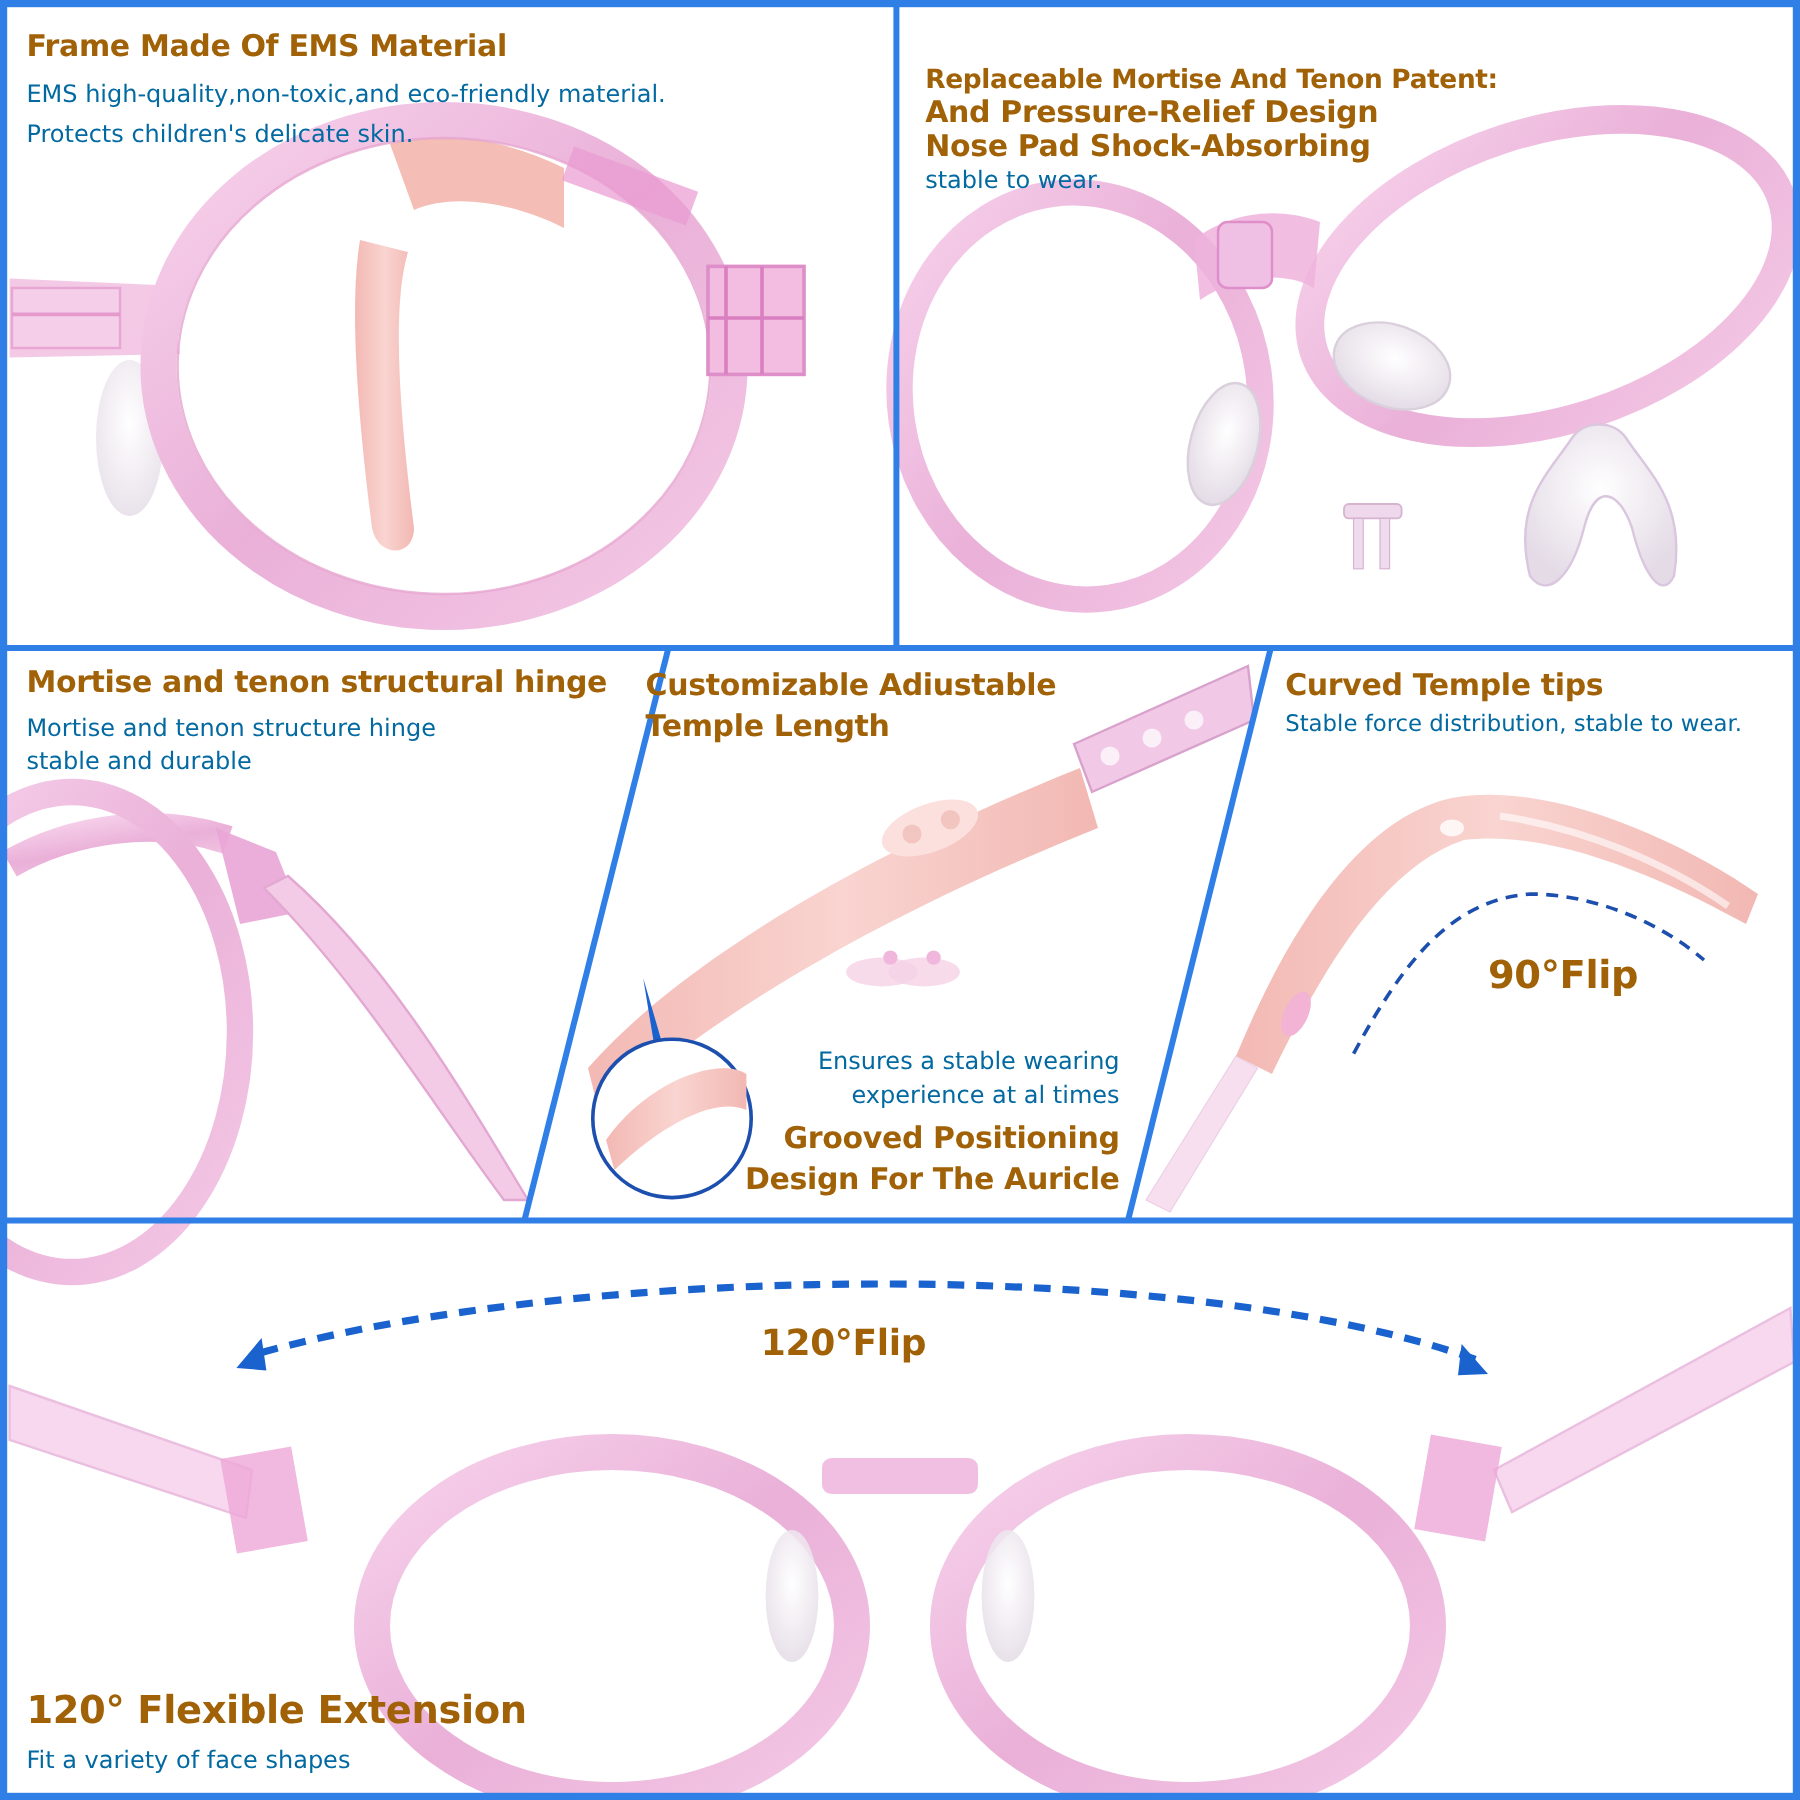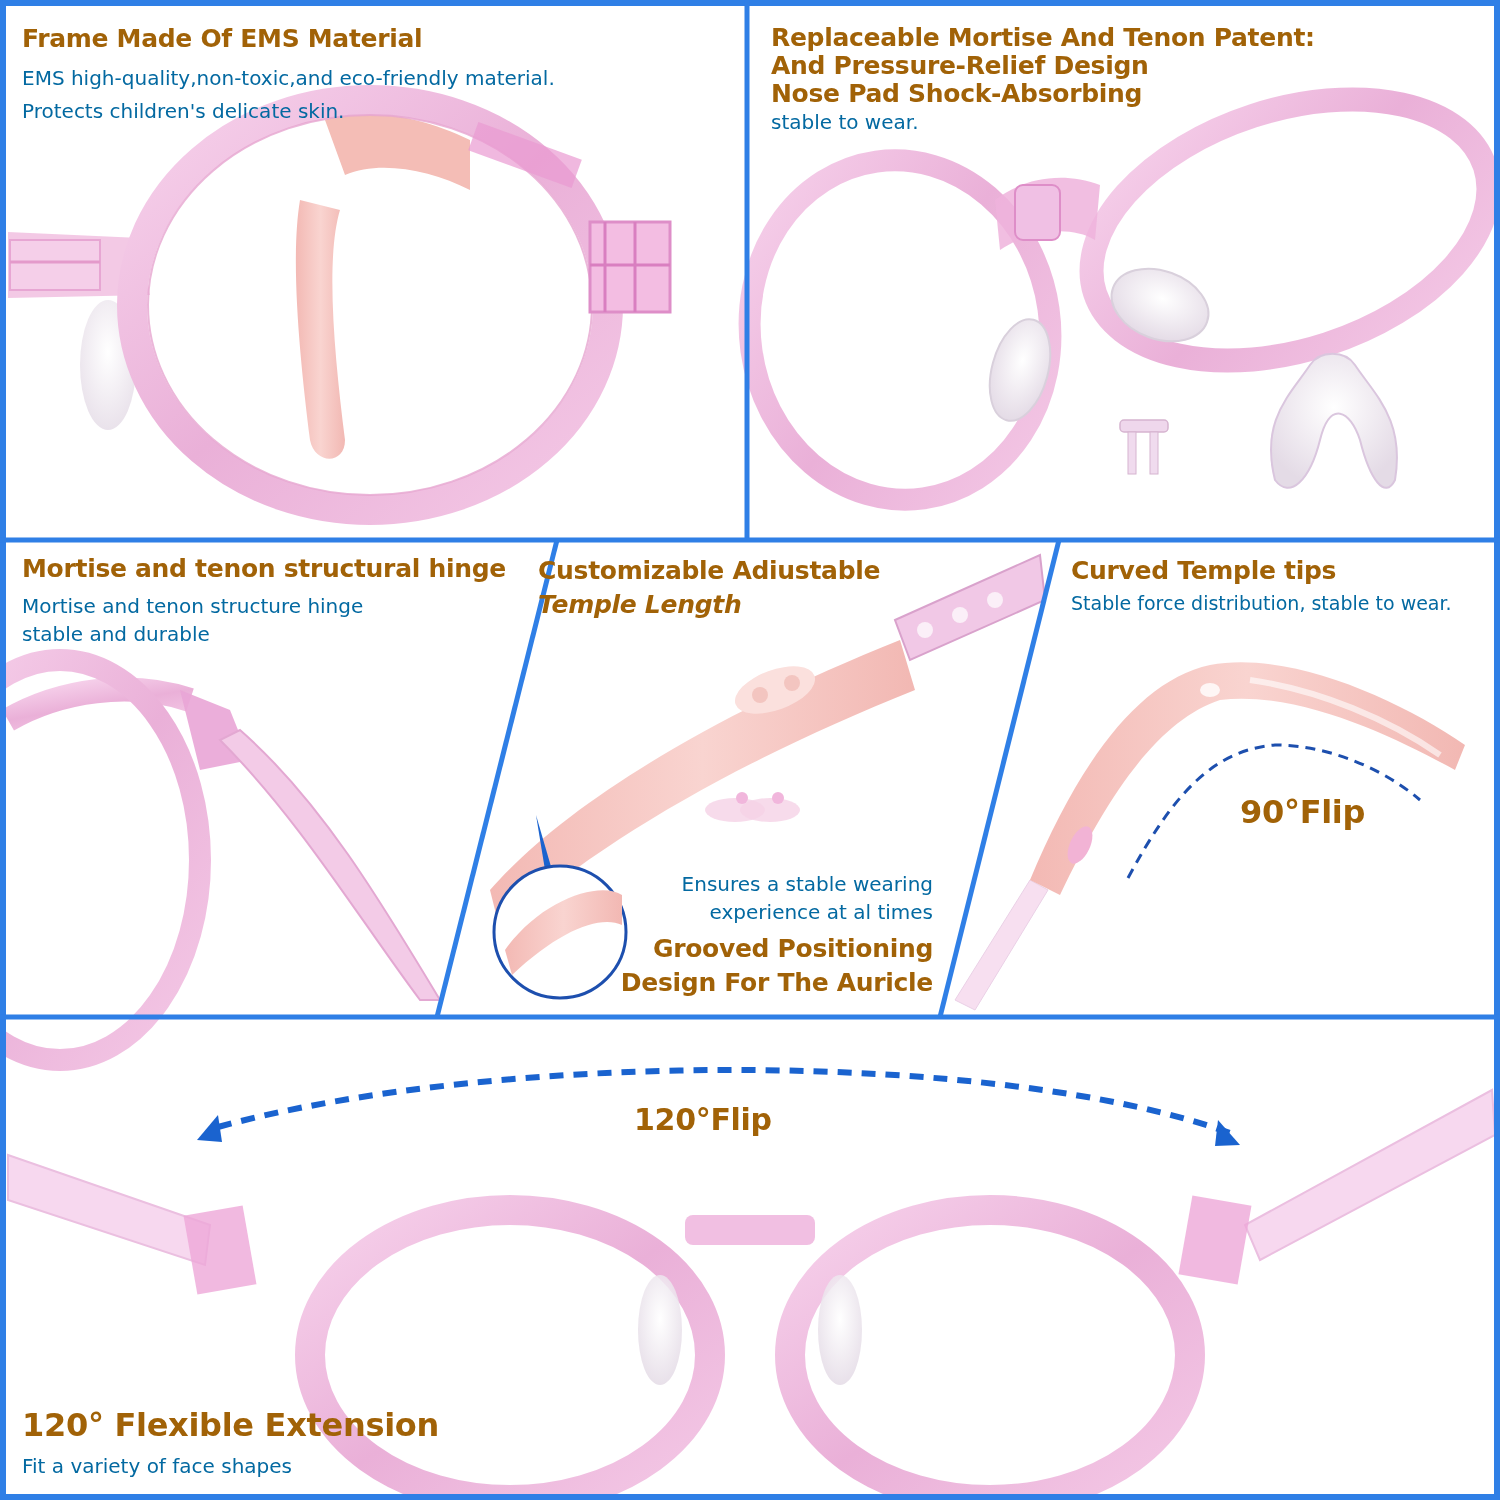--- a/index.html
+++ b/index.html
@@ -121,35 +121,35 @@
     </g>
   </svg>
 
   <div class="abs" style="left:22px; top:24px;">
     <div class="title" style="font-size:25px;">Frame Made Of EMS Material</div>
     <div class="body-txt" style="font-size:20px; margin-top:10px;">EMS high-quality,non-toxic,and eco-friendly material.</div>
     <div class="body-txt" style="font-size:20px; margin-top:4px;">Protects children's delicate skin.</div>
   </div>
 
   <div class="abs" style="left:771px; top:24px;">
-    <div class="title" style="font-size:25px; line-height:1.12;">Replaceable Mortise And Tenon Patent:</div>
+    <div class="title" style="font-size:22px; line-height:1.12;margin-top:31px;">Replaceable Mortise And Tenon Patent:</div>
     <div class="title" style="font-size:25px; line-height:1.12;">And Pressure-Relief Design</div>
     <div class="title" style="font-size:25px; line-height:1.12;">Nose Pad Shock-Absorbing</div>
     <div class="body-txt" style="font-size:20px; line-height:1.4;">stable to wear.</div>
   </div>
 
   <div class="abs" style="left:22px; top:554px;">
     <div class="title" style="font-size:25px;">Mortise and tenon structural hinge</div>
     <div class="body-txt" style="font-size:20px; margin-top:8px; line-height:1.4;">Mortise and tenon structure hinge</div>
     <div class="body-txt" style="font-size:20px; line-height:1.4;">stable and durable</div>
   </div>
 
   <div class="abs" style="left:538px; top:554px;">
     <div class="title" style="font-size:25px; line-height:1.35;">Customizable Adiustable</div>
-    <div class="title" style="font-size:25px; line-height:1.35;font-style:italic;">Temple Length</div>
+    <div class="title" style="font-size:25px; line-height:1.35;">Temple Length</div>
   </div>
   <div class="abs" style="right:567px; top:870px; text-align:right;">
     <div class="body-txt" style="font-size:20px; line-height:1.4;">Ensures a stable wearing</div>
     <div class="body-txt" style="font-size:20px; line-height:1.4;">experience at al times</div>
     <div class="title" style="font-size:25px; margin-top:6px; line-height:1.35;">Grooved Positioning</div>
     <div class="title" style="font-size:25px; line-height:1.35;">Design For The Auricle</div>
   </div>
 
   <div class="abs" style="left:1071px; top:554px;">
     <div class="title" style="font-size:25px; line-height:1.35;">Curved Temple tips</div>

